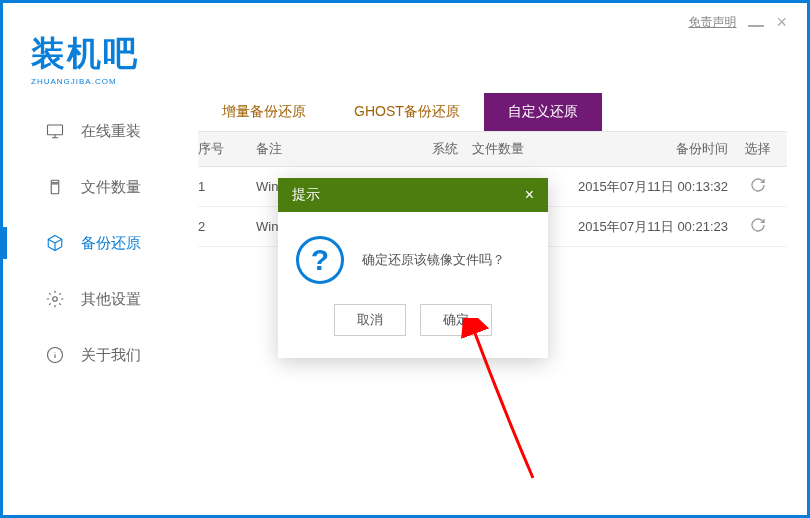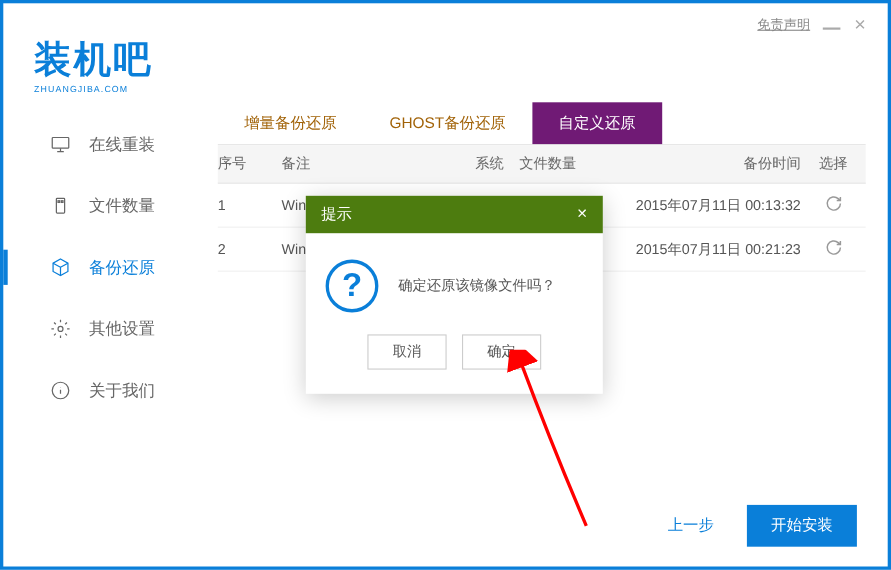--- a/index.html
+++ b/index.html
@@ -156,24 +156,20 @@
       <div class="col-count"></div>
       <div class="col-time">2015年07月11日 00:21:23</div>
       <div class="col-sel">
         <svg viewBox="0 0 24 24">
             <path d="M21 12a9 9 0 11-3-6.7L21 8M21 3v5h-5"></path>
           </svg>
       </div>
     </div>
   </div>
 
-  <div class="footer">
-    <button class="btn-prev">上一步</button>
-    <button class="btn-start">开始安装</button>
-  </div>
 
   <div class="dialog-overlay">
     <div class="dialog-header">
       <span>提示</span>
       <span class="dialog-close">×</span>
     </div>
     <div class="dialog-body">
       <div class="dialog-icon">?</div>
       <div class="dialog-msg">确定还原该镜像文件吗？</div>
     </div>

